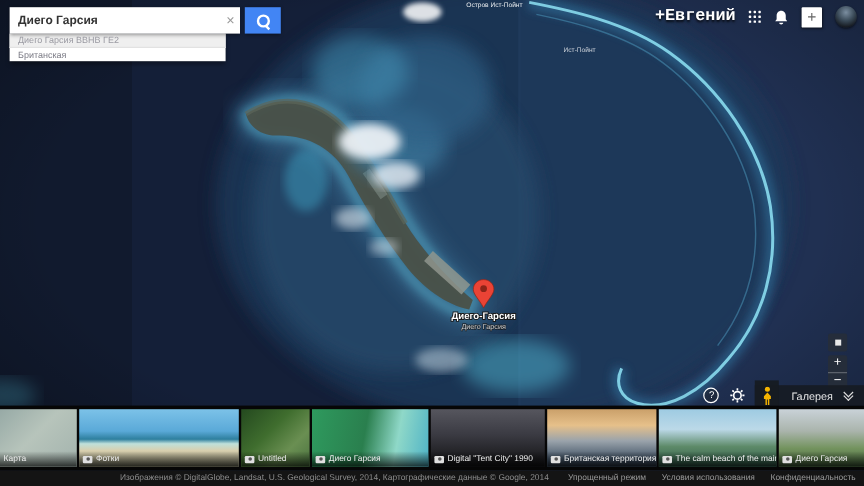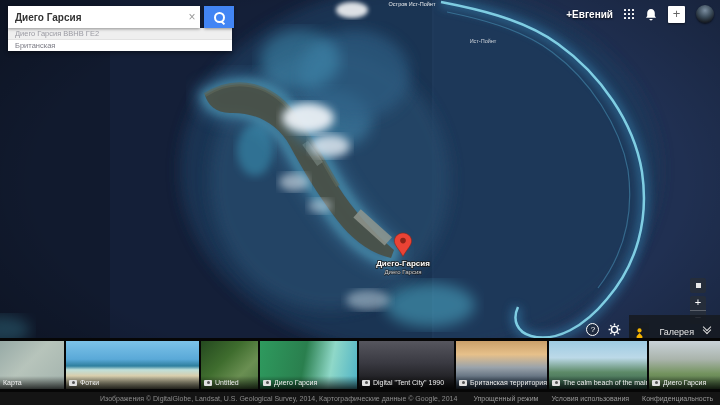--- a/index.html
+++ b/index.html
@@ -22,28 +22,28 @@
     color:#333;padding:0 4px 0 7px;background:transparent;min-width:0;
   }
   .clear-x{width:16px;text-align:center;color:#9a9a9a;font-size:12px;line-height:22px;cursor:pointer;}
   .search-btn{
     width:30px;height:22px;margin-left:4px;border:none;cursor:pointer;
     display:flex;align-items:center;justify-content:center;box-shadow:0 1px 3px rgba(0,0,0,.4);
   }
   .mag{position:relative;width:7px;height:7px;border:2px solid #fff;border-radius:50%;display:inline-block;}
   .mag::after{content:"";position:absolute;left:6px;top:7px;width:2px;height:4px;background:#fff;transform:rotate(-45deg);}
   .suggest{
-    width:224px;background:#fff;box-shadow:0 2px 4px rgba(0,0,0,.4);
+    width:180px;background:#fff;box-shadow:0 2px 4px rgba(0,0,0,.4);
   }
   .sug-row{height:11px;line-height:11px;font-size:7.5px;padding:0 7px;white-space:nowrap;overflow:hidden;cursor:pointer;}
   .sug-row.hist{background:#efefef;color:#9a9aa2;border-bottom:1px solid #e2e2e2;}
   .sug-row.cat{color:#7b7b85;}
   
   .topbar{position:absolute;top:5px;right:6px;display:flex;align-items:center;gap:11px;z-index:20;}
-  .profile-name{color:#fff;font-size:10px;font-weight:bold;text-shadow:0 1px 2px rgba(0,0,0,.8);cursor:pointer;}
+  .profile-name{color:#fff;font-size:14px;font-weight:bold;text-shadow:0 1px 2px rgba(0,0,0,.8);cursor:pointer;font-family:Liberation Mono, monospace;}
   .grid-icon{width:10px;height:10px;position:relative;cursor:pointer;}
   .grid-icon i{
     position:absolute;left:0;top:0;width:2px;height:2px;background:#fff;border-radius:.5px;
     box-shadow:4px 0 #fff,8px 0 #fff,0 4px #fff,4px 4px #fff,8px 4px #fff,0 8px #fff,4px 8px #fff,8px 8px #fff;
   }
   .bell{cursor:pointer;display:block;}
   .plus-btn{
     width:17px;height:17px;background:#fff;border-radius:1px;color:#666;
     font-size:13px;line-height:16px;text-align:center;cursor:pointer;box-shadow:0 1px 2px rgba(0,0,0,.5);
   }
@@ -69,21 +69,21 @@
   .zoom-ctl .zb:first-child{border-bottom:1px solid rgba(255,255,255,.25);height:14px;}
   
   .gallery-bar{position:absolute;right:0;top:321px;height:17px;display:flex;align-items:center;z-index:15;}
   .round-ic{
     width:11px;height:11px;border:1px solid #fff;border-radius:50%;color:#fff;font-size:8px;
     line-height:11px;text-align:center;margin-right:9px;cursor:pointer;
     background:rgba(30,36,46,.5);
   }
   .gear-ic{margin-right:8px;cursor:pointer;display:block;}
   .gallery-seg{
-    display:flex;height:17px;background:rgba(22,27,34,.9);padding:12px 8px 0 0;
+    display:flex;align-items:center;height:17px;background:rgba(22,27,34,.9);padding:0 8px 0 0;
   }
   .peg-tab{
     width:20px;height:21px;margin-top:-4px;background:rgba(22,27,34,.95);
     display:flex;align-items:flex-end;justify-content:center;cursor:grab;
   }
   .gallery-label{color:#e8e8e8;font-size:9px;margin:0 10px 0 10px;cursor:pointer;}
   .chev2{display:inline-block;cursor:pointer;margin-right:2px;}
   .chev2 b{
     display:block;width:5px;height:5px;border-right:1.5px solid #ddd;border-bottom:1.5px solid #ddd;
     transform:rotate(45deg);margin:-3px auto 0;

